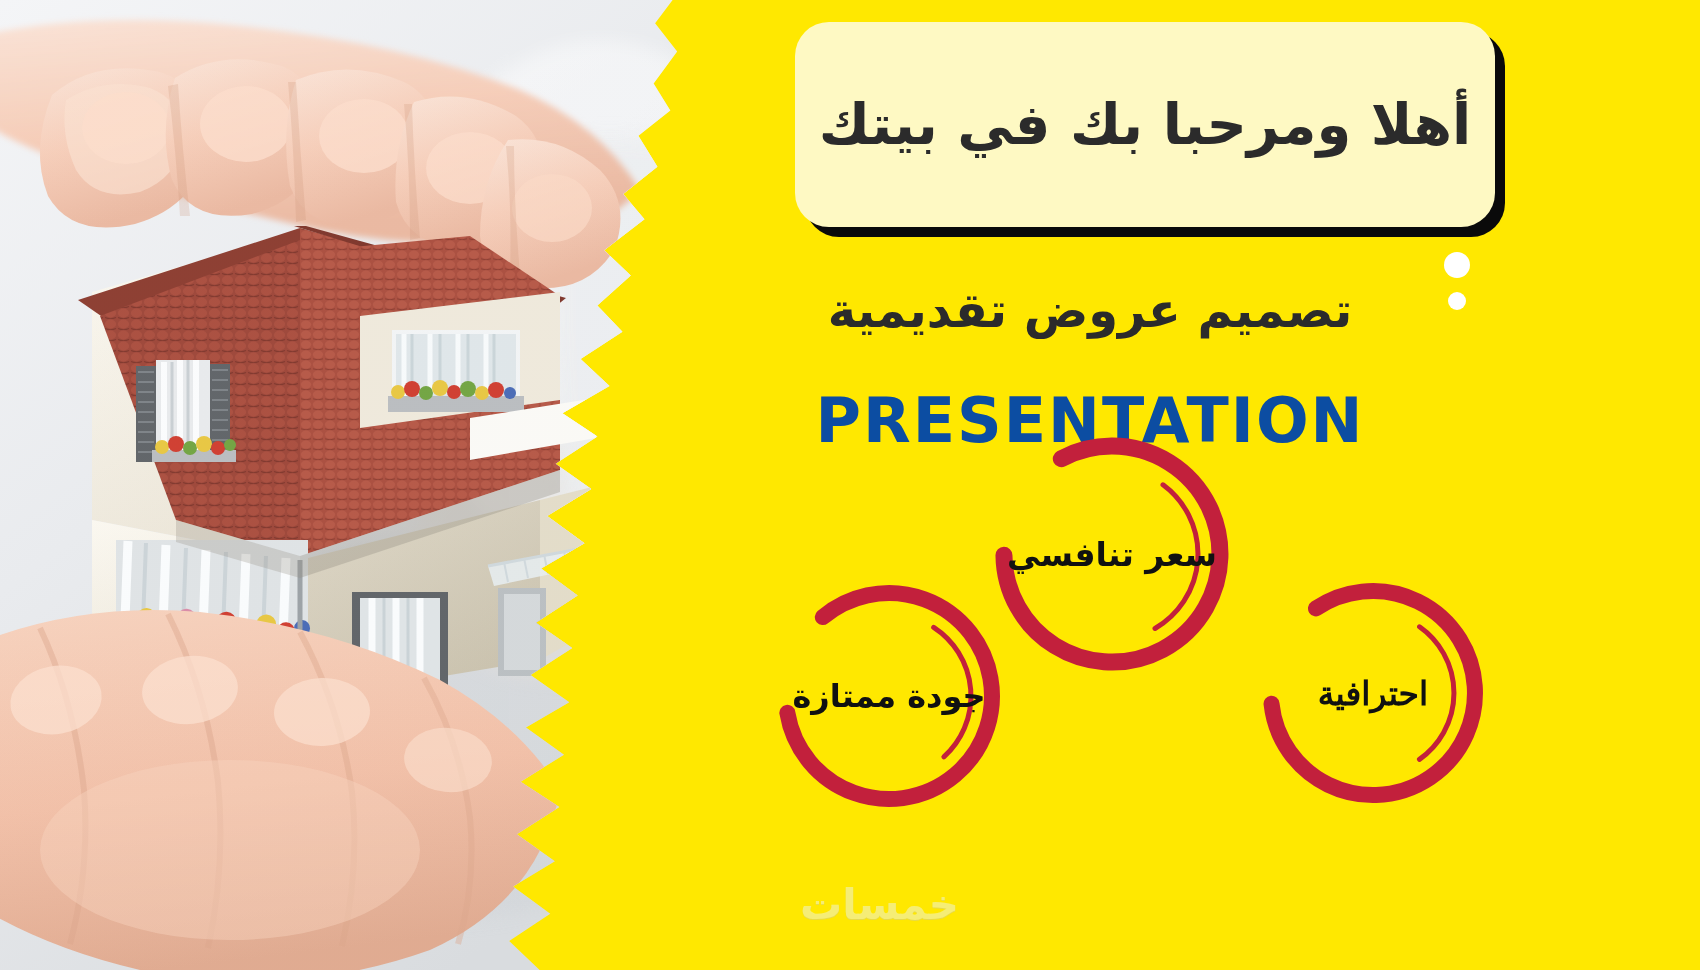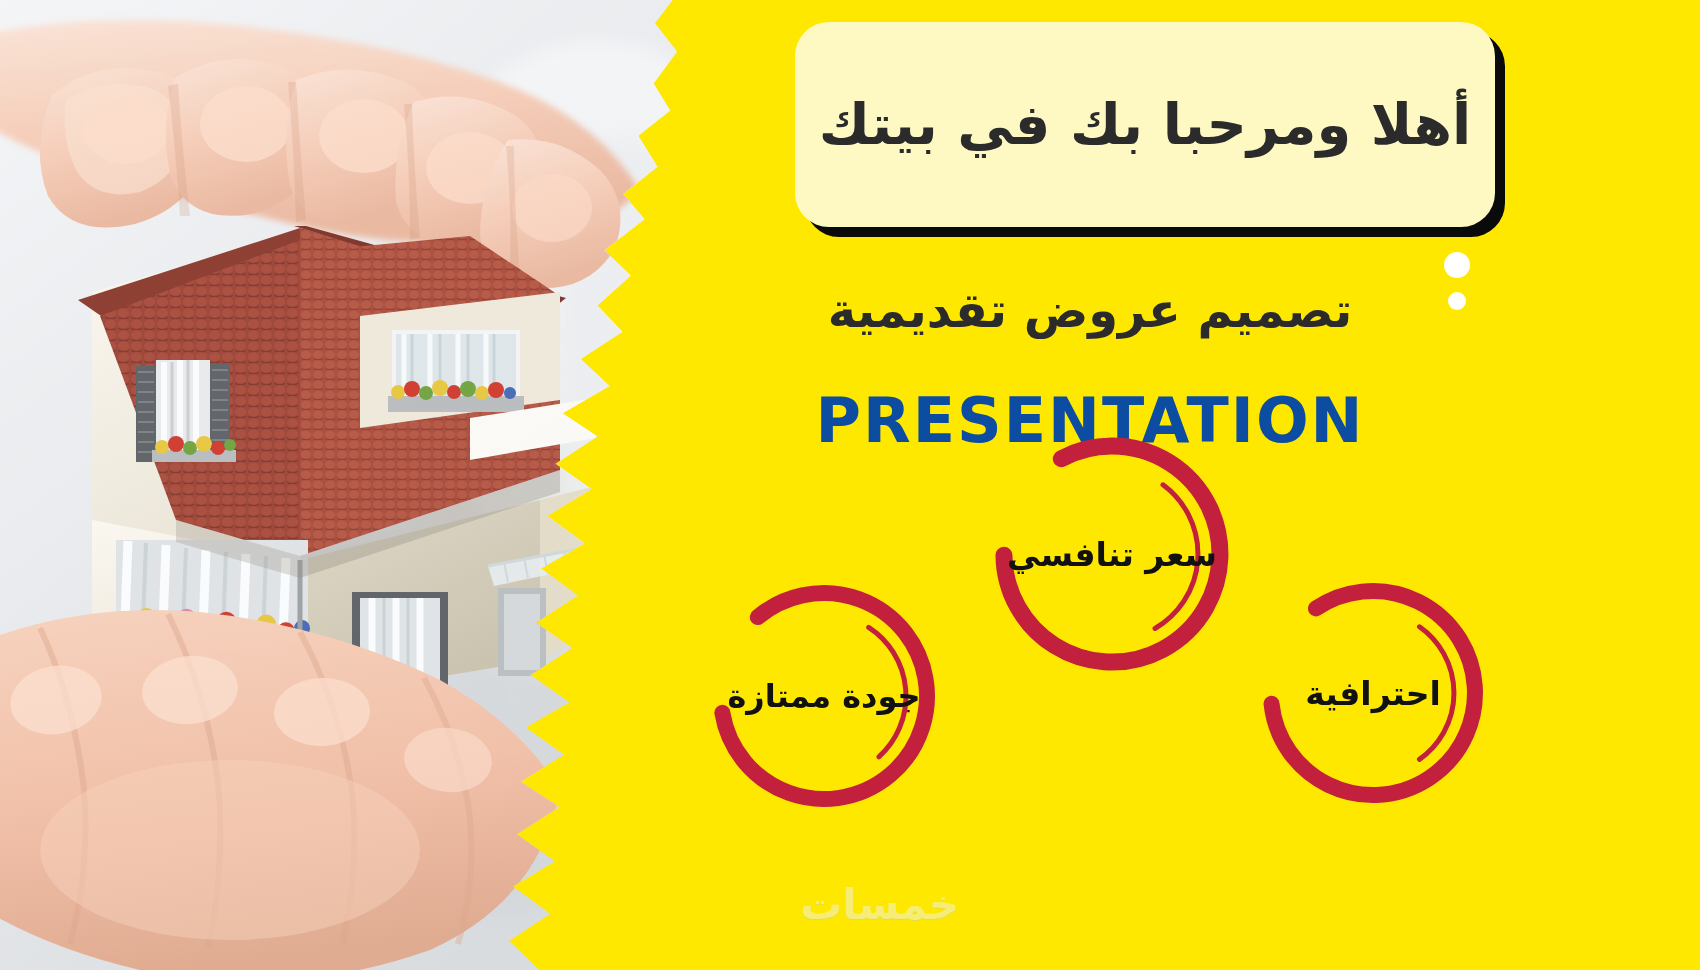--- a/index.html
+++ b/index.html
@@ -76,24 +76,24 @@
   .badge svg{display:block;overflow:visible;}
   .badge-label{
     position:absolute;left:0;top:0;width:100%;height:100%;
     display:flex;align-items:center;justify-content:center;
     direction:rtl;font-weight:700;color:#111;white-space:nowrap;
     pointer-events:none;
     text-align:center;
   }
   .badge-1{left:990px;top:432px;width:244px;height:244px;}
   .badge-1 .badge-label{font-size:33px;}
-  .badge-2{left:708px;top:580px;width:232px;height:232px;}
+  .badge-2{left:773px;top:580px;width:232px;height:232px;}
   .badge-2 .badge-label{font-size:32px;}
   .badge-3{left:1258px;top:578px;width:230px;height:230px;}
-  .badge-3 .badge-label{font-size:33px;}
+  .badge-3 .badge-label{font-size:33px;font-family:Liberation Serif, serif;}
 
   
   .watermark{
     position:absolute;left:800px;top:880px;
     font-size:42px;font-weight:700;color:rgba(245,238,120,0.95);
     direction:rtl;letter-spacing:2px;
     text-shadow:0 1px 0 rgba(210,205,150,0.5);
   }
 </style>
 </head>

